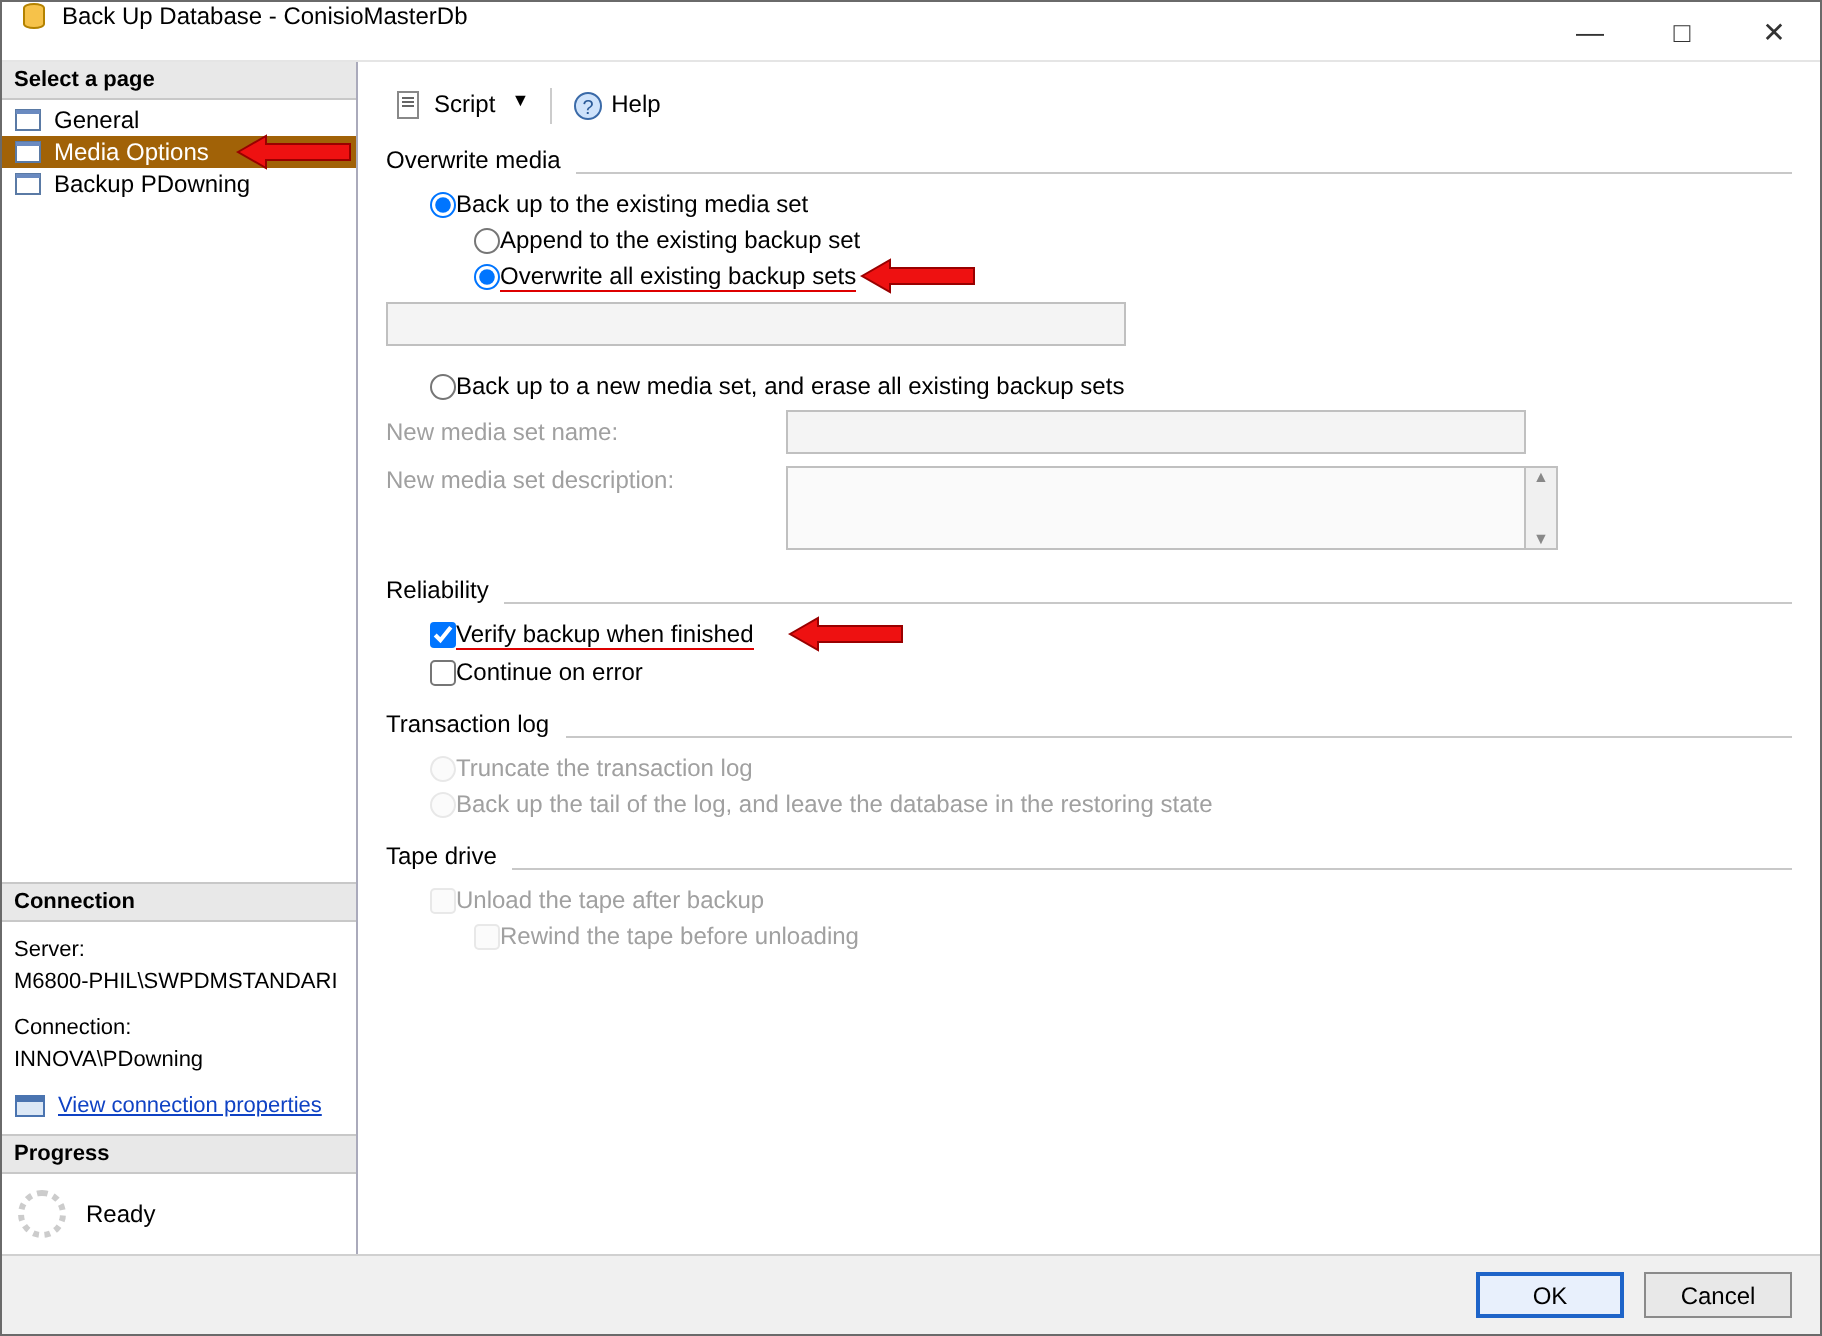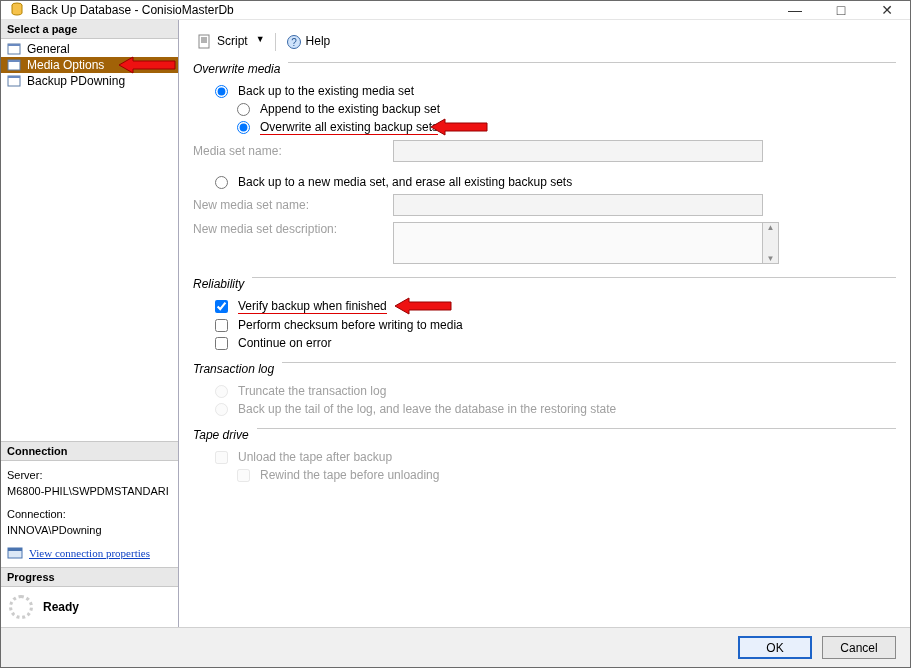--- a/index.html
+++ b/index.html
@@ -1,42 +1,42 @@
 <!DOCTYPE html>
 <html><head>
 <meta charset="utf-8">
 <style>
 * { box-sizing: border-box; margin: 0; padding: 0; }
 body { font-family: "Segoe UI", Tahoma, sans-serif; font-size: 12px; color: #000; background: #fff; }
 .window { width: 911px; height: 668px; border: 1px solid #6a6a6a; display: flex; flex-direction: column; background: #fff; }
-.titlebar { height: 19px; display: flex; align-items: center; padding: 0 0 0 8px; background: #fff; border-bottom: 1px solid #e5e5e5; }
+.titlebar { height: 30px; display: flex; padding: 0 0 0 8px; background: #fff; border-bottom: 1px solid #e5e5e5; }
 .titlebar .appicon { width:16px; height:16px; margin-right:6px; }
 .titlebar .title { flex:1; font-size:12px; }
 .winbtns { display:flex; height:100%; }
 .winbtn { width:46px; display:flex; align-items:center; justify-content:center; font-size:14px; color:#333; }
 .body { flex:1; display:flex; min-height:0; }
 .sidebar { width:178px; border-right:1px solid #aab; display:flex; flex-direction:column; background:#f0f0f0; }
 .side-section-head { background:#e8e8e8; border-top:1px solid #c8c8c8; border-bottom:1px solid #c8c8c8; font-weight:bold; padding:3px 6px; font-size:11px; }
 .side-section-head:first-child { border-top:none; }
 .pagelist { background:#fff; padding:2px 0; }
 .pageitem { display:flex; align-items:center; padding:1px 6px; gap:4px; font-size:12px; }
 .pageitem.selected { background:#a16207; color:#fff; }
 .pageicon { width:16px; height:14px; }
 .sidebar .spacer { flex:1; background:#fff; }
 .conn-block { background:#fff; padding:6px; font-size:11px; line-height:1.5; }
-.conn-block a { color:#0f42c4; text-decoration:underline;font-family:Liberation Serif, serif; }
-.progress-block { background:#fff; padding:8px; display:flex; align-items:center; gap:10px;font-weight:bold; }
+.conn-block a { color:#0f42c4; text-decoration:underline; }
+.progress-block { background:#fff; padding:8px; display:flex; align-items:center; gap:10px; }
 .spinner { width:24px; height:24px; border:3px dotted #ccc; border-radius:50%; }
 .main { flex:1; display:flex; flex-direction:column; padding:10px 14px 8px 14px; overflow:hidden; }
 .toolbar { display:flex; align-items:center; gap:6px; padding:2px 0 10px 0; }
 .toolbtn { display:flex; gap:4px; padding:2px 4px; }
 .group { margin-bottom:10px; }
-.group-head { display:flex; align-items:flex-start; font-size:12px; margin-bottom:6px;font-style:italic; }
+.group-head { display:flex; align-items:flex-end; font-size:12px; margin-bottom:6px; }
 .group-head .line { flex:1; height:1px; background:#c8c8c8; margin-left:8px; }
-.row { display:flex; align-items:center; padding:2px 0; gap:10px; }
+.row { display:flex; align-items:center; padding:2px 0; gap:0; }
 .indent1 { padding-left:22px; }
 .indent2 { padding-left:44px; }
 .indent3 { padding-left:66px; }
 .radio, .checkbox { width:13px; height:13px; }
 .txt { font-size:12px; }
 .disabled { color:#a0a0a0; }
 .disabled input[type=radio], .disabled input[type=checkbox]{ opacity:0.5; }
 .formrow { display:flex; align-items:center; padding:3px 0; }
 .formrow .lbl { width:200px; }
 .formrow .field { flex:1; }
@@ -162,21 +162,20 @@
           <span class="txt">Append to the existing backup set</span>
         </div>
         <div class="row indent2 arrow-annot">
           <input type="radio" class="radio" checked="" style="">
           <span class="txt underline-red">Overwrite all existing backup sets</span>
           <svg class="red-arrow" style="left:236px; top:-1px;" width="62" height="20">
               <polygon points="2,10 16,2 16,6 58,6 58,14 16,14 16,18" fill="#e11" stroke="#900"></polygon>
             </svg>
         </div>
         <div class="formrow indent3 disabled">
-          <span class="lbl">Media set name:</span>
           <span class="field"><input class="tinput" disabled="" style=""></span>
         </div>
 
         <div style="height:8px;"></div>
         <div class="row indent1">
           <input type="radio" class="radio" style="">
           <span class="txt">Back up to a new media set, and erase all existing backup sets</span>
         </div>
         <div class="formrow indent2 disabled">
           <span class="lbl">New media set name:</span>
@@ -201,24 +200,20 @@
           </div>
         <div class="row indent1 arrow-annot">
           <input type="checkbox" class="checkbox" checked="" style="">
           <span class="txt underline-red">Verify backup when finished</span>
           <svg class="red-arrow" style="left:200px; top:-1px;" width="62" height="20">
               <polygon points="2,10 16,2 16,6 58,6 58,14 16,14 16,18" fill="#e11" stroke="#900"></polygon>
             </svg>
         </div>
         <div class="row indent1">
           <input type="checkbox" class="checkbox" style="">
-          <span class="txt">Perform checksum before writing to media</span>
-        </div>
-        <div class="row indent1">
-          <input type="checkbox" class="checkbox" style="">
           <span class="txt">Continue on error</span>
         </div>
       </div>
 
       <div class="group">
         <div class="group-head">
             <span>Transaction log</span>
             <span class="line"></span>
           </div>
         <div class="row indent1 disabled">

